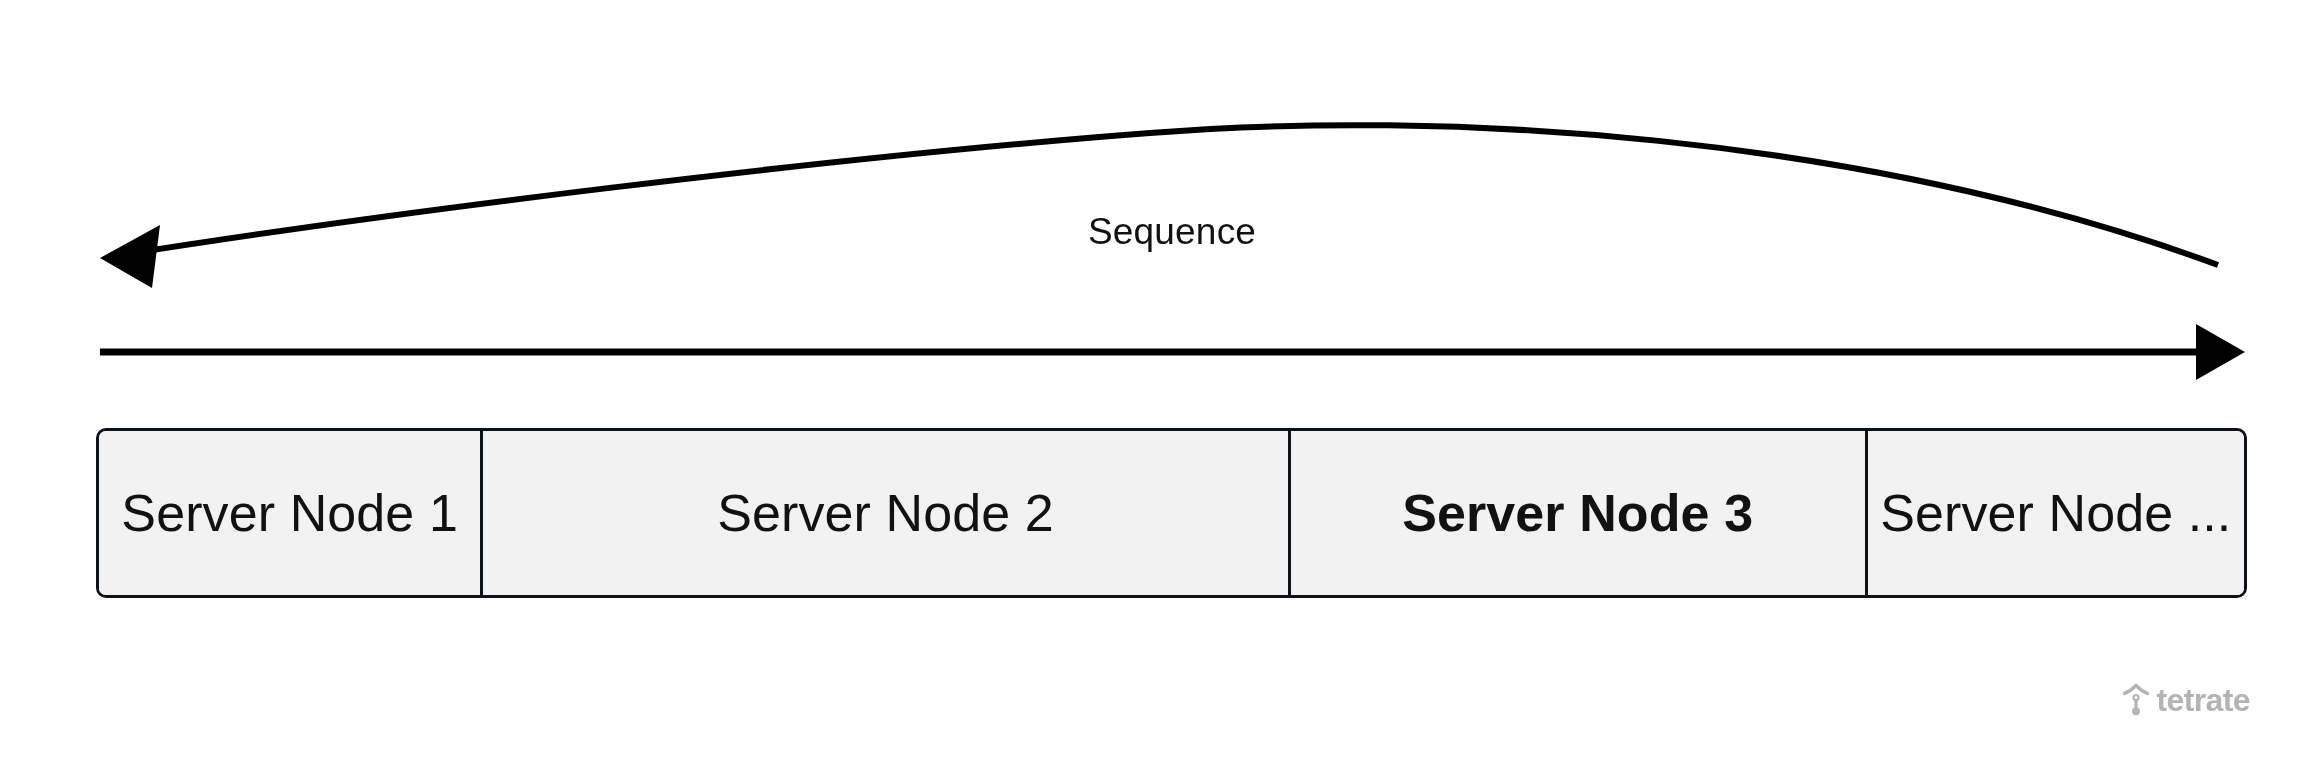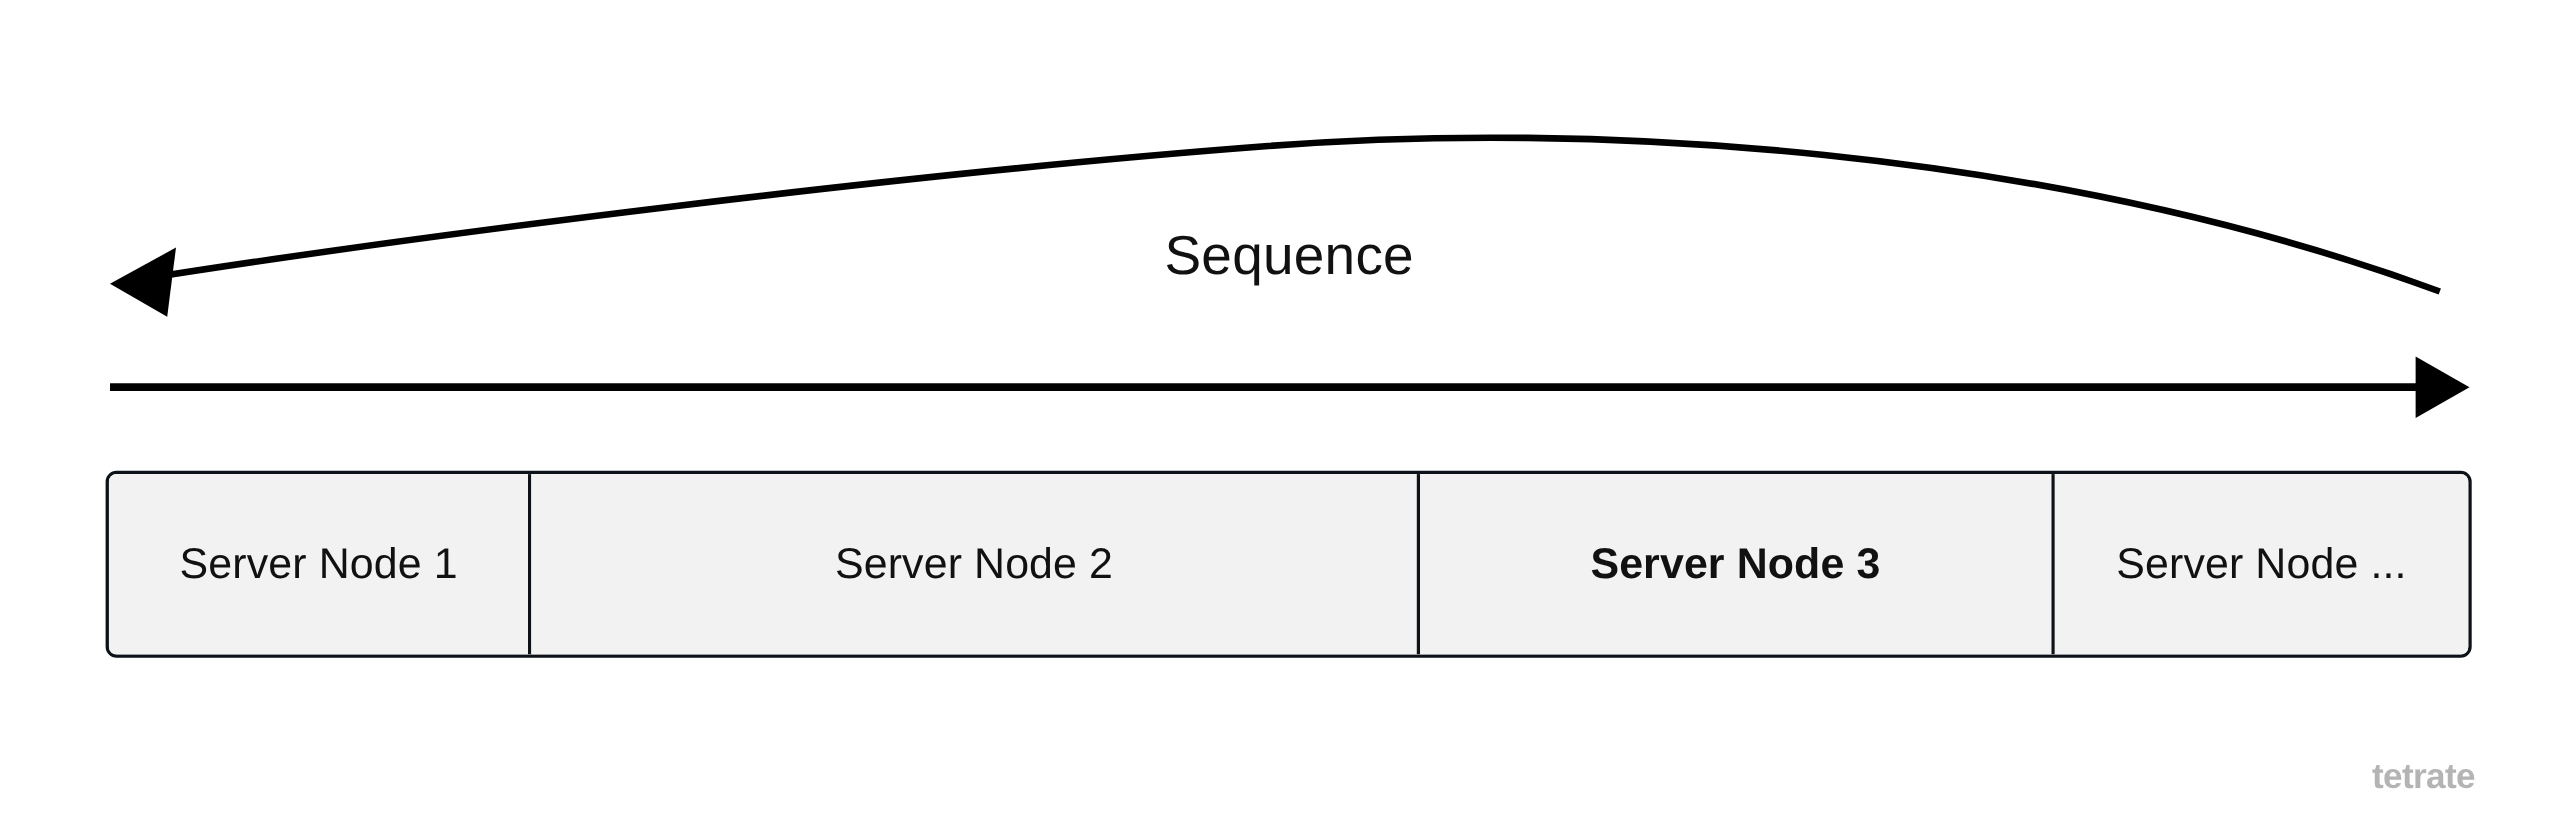--- a/index.html
+++ b/index.html
@@ -30,21 +30,21 @@
     display: block;
   }
 
   
   #sequence-label {
     position: absolute;
     left: 0;
     top: 206px;
     width: 2324px;
     text-align: center;
-    font-size: 50px;
+    font-size: 37px;
     line-height: 52px;
     color: #111111;
     letter-spacing: 0.2px;
     white-space: nowrap;
     pointer-events: none;
   }
   
   #sequence-label > span {
     position: relative;
     left: 10px;
@@ -73,41 +73,41 @@
     justify-content: center;
     background: #f2f2f2;
     border-right: 3px solid #0d1219;
     overflow: hidden;
   }
   .node-cell:last-child {
     border-right: none;
     text-align: center;
   }
   .node-label {
-    font-size: 39px;
+    font-size: 52px;
     line-height: 48px;
     color: #111111;
     white-space: nowrap;
     letter-spacing: 0.1px;
   }
 
   
   .node-cell.c0 { flex: 384 0 0; }
   .node-cell.c1 { flex: 810 0 0; }
   .node-cell.c2 { flex: 578 0 0; font-weight: bold; }
   .node-cell.c3 { flex: 379 0 0; }
 
   
   #brand {
     position: absolute;
     right: 74px;
     top: 681px;
     height: 38px;
     display: flex;
-    flex-direction: column;
+    flex-direction: row;
     align-items: center;
     gap: 7px;
   }
   #brand-mark {
     display: block;
     width: 26px;
     height: 34px;
   }
   #brand-text {
     font-size: 32px;

